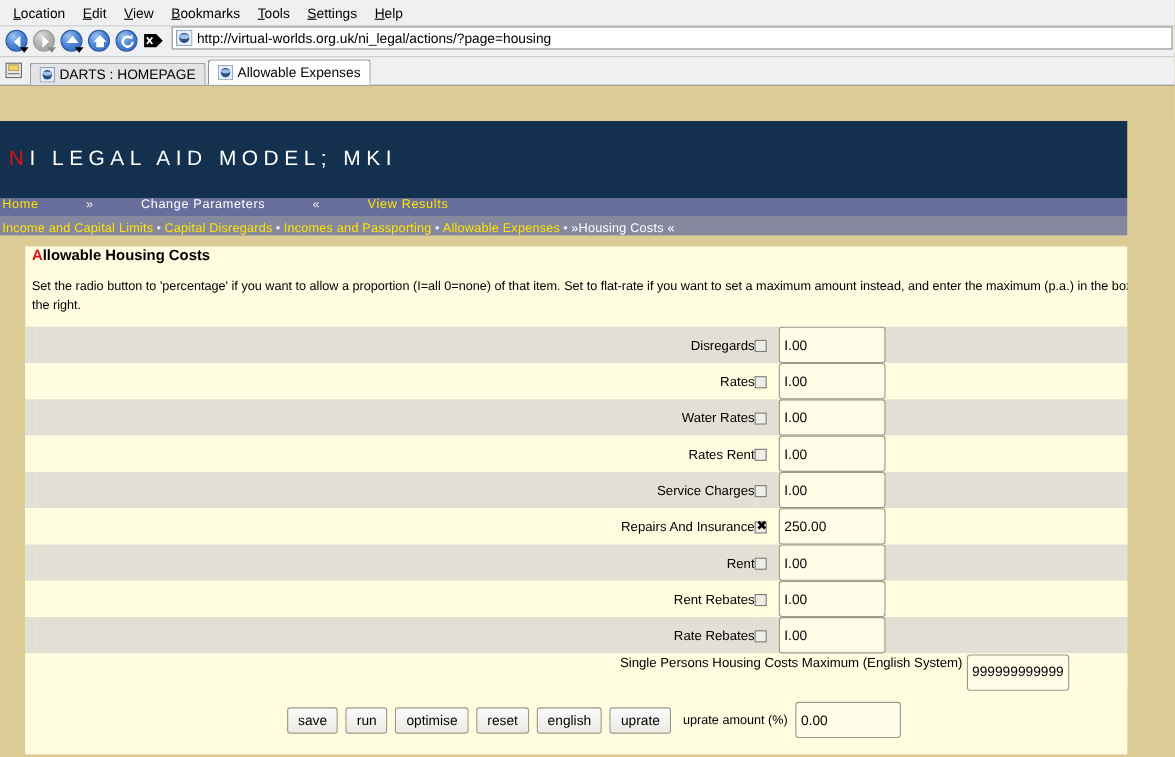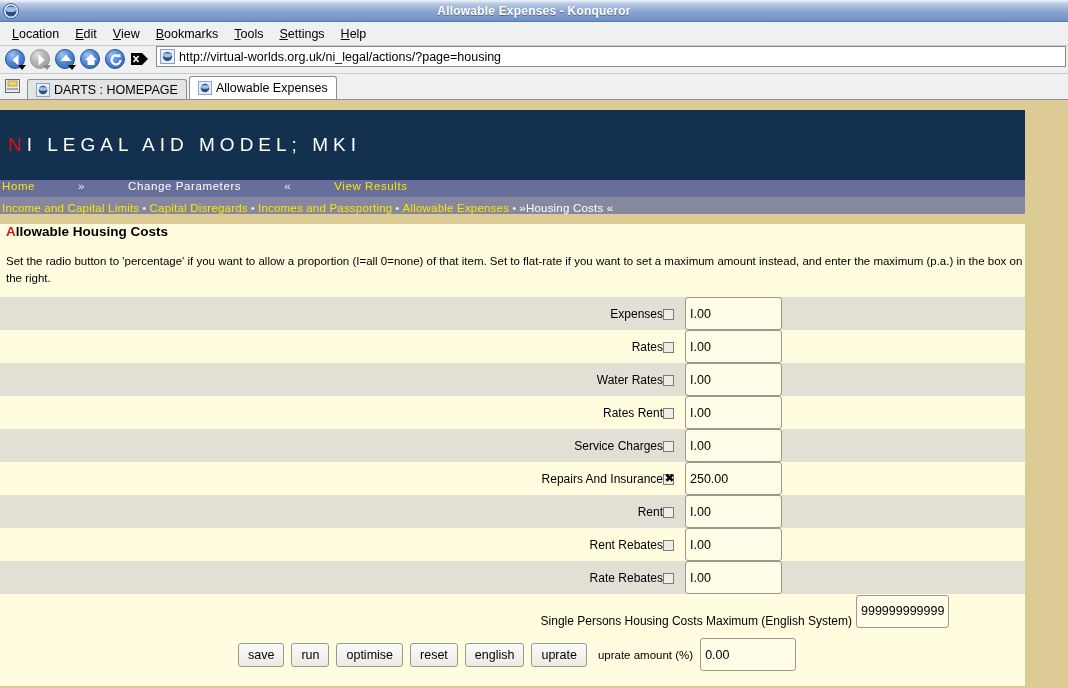--- a/index.html
+++ b/index.html
@@ -86,21 +86,21 @@
     padding-left:2px;box-sizing:border-box;font-size:11.5px;letter-spacing:.6px;gap:40px;
   }
   #nav2{
     height:17px;background:#8688a0;display:flex;align-items:flex-end;
     padding-left:2px;box-sizing:border-box;font-size:11.5px;letter-spacing:.2px;
   }
   .navlink{color:#ffe400;text-decoration:none;white-space:nowrap;}
   .navsep{color:#e9e9f0;padding:0 3px;white-space:nowrap;}
   .navcur{color:#ffffff;white-space:nowrap;}
   #body{
-    background:#fffce0;padding:0;box-sizing:border-box;min-height:462px;
+    background:#fffce0;padding:0;box-sizing:border-box;min-height:462px;margin-left:23px;
   }
   .pad{padding:0 4px;}
   h2.secttl{
     margin:10px 0 0 2px;font-size:13.5px;color:#000;font-weight:bold;
   }
   h2.secttl .hl{color:#e01010;}
   p.blurb{
     margin:14px 2px 10px 2px;font-size:11.5px;color:#000;line-height:17px;
     width:1020px;
   }
@@ -121,21 +121,21 @@
     content:"\2716";position:absolute;left:0;top:-3px;width:11px;
     font-size:12px;line-height:13px;text-align:center;color:#000;
   }
   input.txt{
     font-family:"Liberation Sans",sans-serif;font-size:12.5px;color:#000;
     background:#fffce8;border:1px solid #9a9a8a;border-radius:3px;
     height:33px;box-sizing:border-box;padding:0 4px;outline:none;
   }
   .w97{width:97px;}
   td.spread{height:34px;padding-right:0;text-align:right;font-size:12px;}
-  .spread-inner{display:flex;align-items:flex-end;justify-content:flex-end;gap:4px;padding-right:76px;}
+  .spread-inner{display:flex;align-items:flex-start;justify-content:flex-end;gap:4px;padding-right:76px;}
   #btnrow{
     background:#fffce0;padding:10px 0 10px 0;
     display:flex;align-items:center;gap:7px;padding-left:238px;box-sizing:border-box;
   }
   button.btn{
     font-family:"Liberation Sans",sans-serif;font-size:12.5px;color:#000;
     background:linear-gradient(to bottom,#fbfbfb 0%,#ebeae4 100%);
     border:1px solid #9a9a8a;border-radius:3px;
     height:24px;padding:0 9px;cursor:pointer;
   }
@@ -144,30 +144,20 @@
     background:#ddcb95;text-align:center;font-size:10.5px;color:#000;
     padding:6px 0 5px 0;box-sizing:border-box;width:1068px;
   }
   .spacer-right{position:absolute;right:0;top:0;width:43px;height:578px;background:#ddcb95;}
 </style>
 </head>
 <body>
 
 <div id="window">
 
-  <div id="titlebar">
-    <span class="tb-icon">
-      <svg width="18" height="18" viewBox="0 0 18 18">
-        <circle cx="9" cy="9" r="7.5" fill="#e8eef8" stroke="#3a5f96" stroke-width="1"></circle>
-        <circle cx="9" cy="9" r="5.5" fill="#2b4f82"></circle>
-        <ellipse cx="9" cy="7.4" rx="5.2" ry="2.6" fill="#9cc1ea"></ellipse>
-      </svg>
-    </span>
-    <span class="tb-title">Allowable Expenses - Konqueror</span>
-  </div>
 
   <div id="menubar">
     <div class="mi"><u>L</u>ocation</div>
     <div class="mi"><u>E</u>dit</div>
     <div class="mi"><u>V</u>iew</div>
     <div class="mi"><u>B</u>ookmarks</div>
     <div class="mi"><u>T</u>ools</div>
     <div class="mi"><u>S</u>ettings</div>
     <div class="mi"><u>H</u>elp</div>
   </div>
@@ -290,21 +280,21 @@
       <div id="body">
         <div class="pad">
           <h2 class="secttl"><span class="hl">A</span><span>llowable Housing Costs</span></h2>
           <p class="blurb">Set the radio button to 'percentage' if you want to allow a proportion (I=all 0=none) of that item. Set to flat-rate if you want to set a maximum amount instead, and enter the maximum (p.a.) in the box on the right.</p>
         </div>
 
         <table class="frm">
           <tbody>
               <tr class="odd">
                 <td class="gutter"></td>
-                <td class="lbl">Expenses</td>
+                <td class="lbl">Disregards</td>
                 <td class="cb"><span class="chk"></span></td>
                 <td class="inp"><input class="txt w97" value="I.00" style=""></td>
               </tr>
               <tr class="even">
                 <td class="gutter"></td>
                 <td class="lbl">Rates</td>
                 <td class="cb"><span class="chk"></span></td>
                 <td class="inp"><input class="txt w97" value="I.00" style=""></td>
               </tr>
               <tr class="odd">

